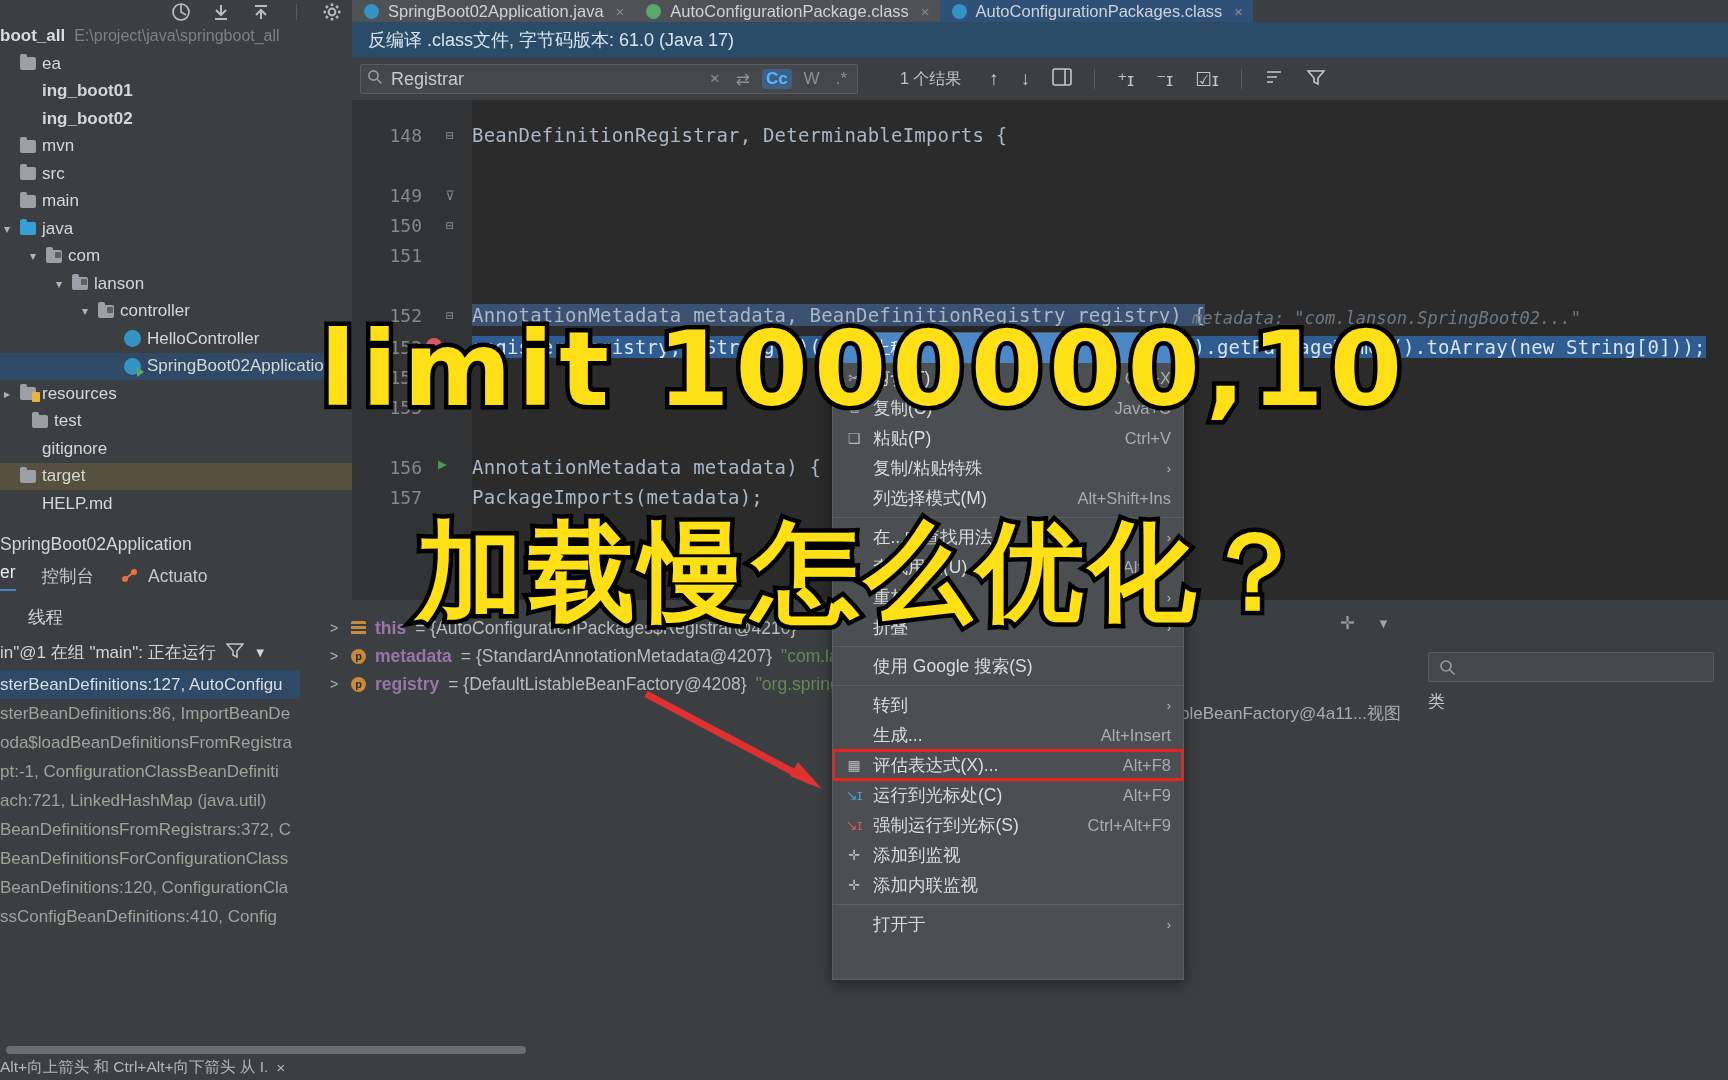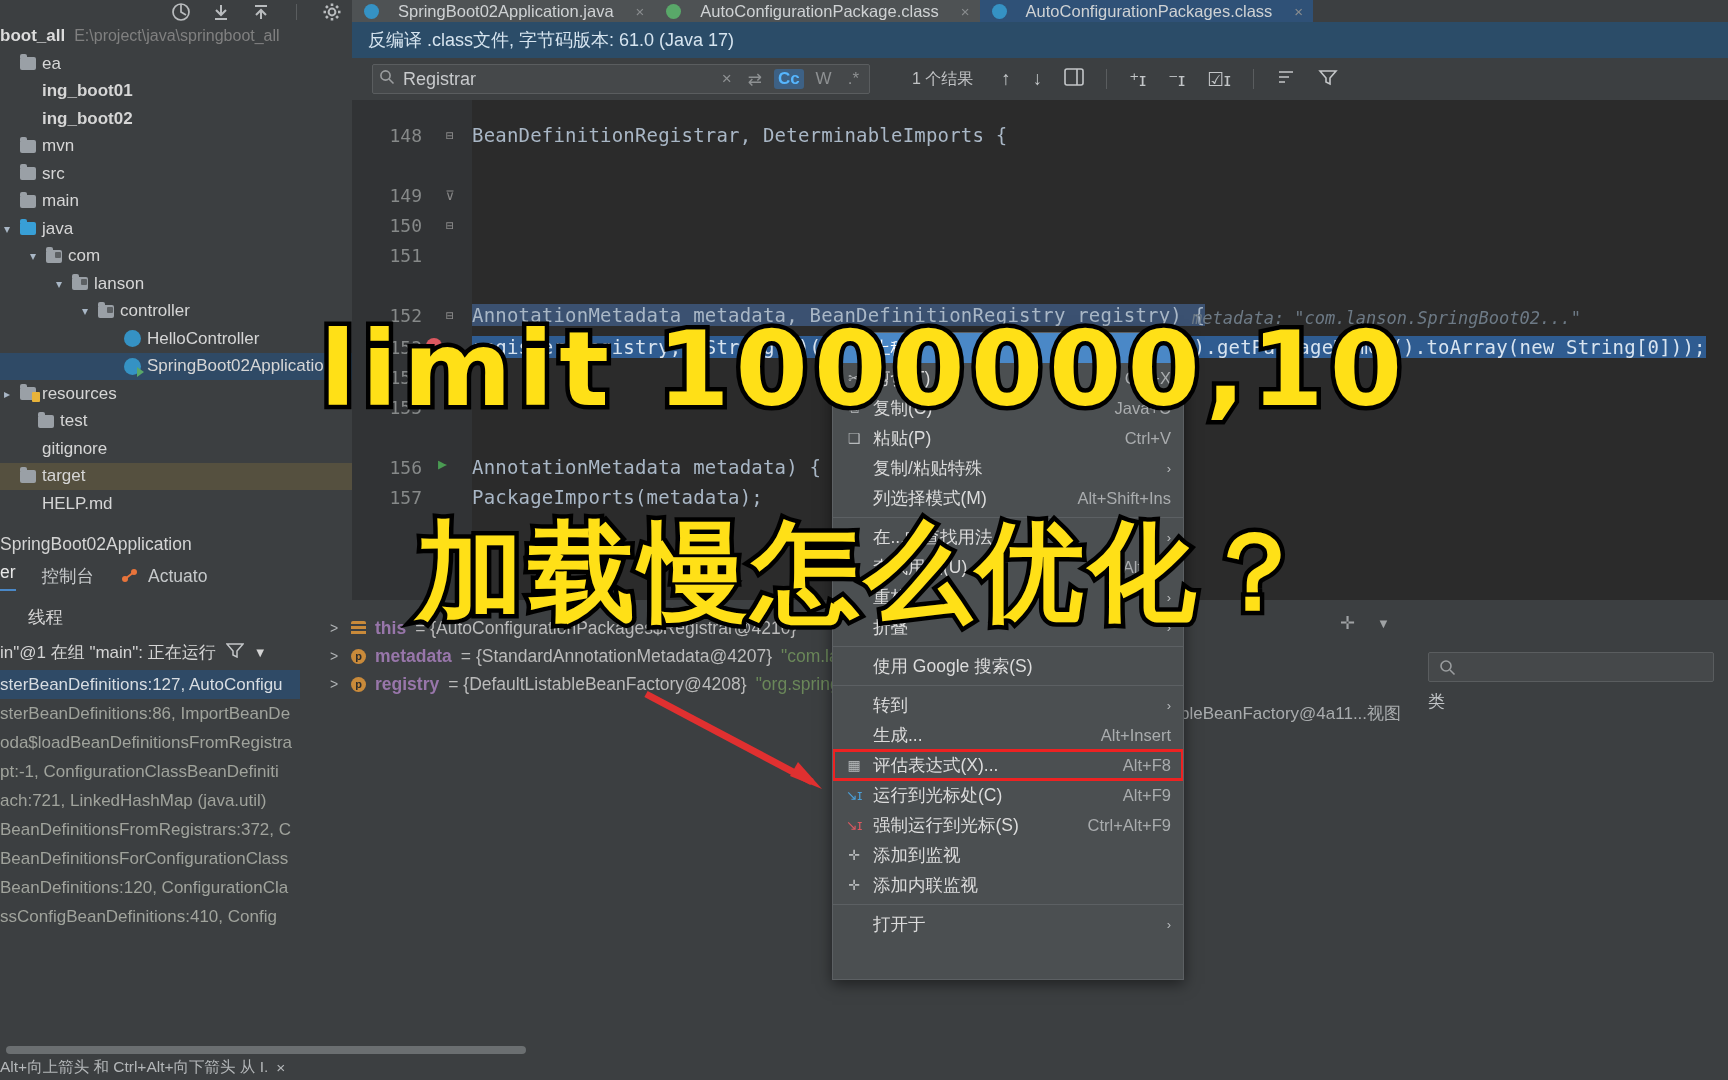--- a/index.html
+++ b/index.html
@@ -21,21 +21,21 @@
   .tb-ic { width: 22px; height: 22px; position: relative; opacity: .85; }
   .tb-sep { width: 1px; height: 16px; background: #5a5d5f; margin: 0 6px; }
 
   
   .tabbar {
     position: absolute; left: 352px; top: 0; width: 1376px; height: 22px;
     background: #3c3f41;
     display: flex; align-items: flex-start;
   }
   .tab {
-    height: 22px; display: flex; align-items: center; gap: 19px;
+    height: 22px; display: flex; align-items: center; gap: 9px;
     padding: 0 10px 0 12px; font-size: 16.5px; color: #cfd2d4;
     white-space: nowrap; position: relative;
   }
   .tab.active { background: #4e5254; }
   .tab.sel { background: #2f5177; }
   .tab .tab-ic { width: 15px; height: 15px; border-radius: 50%; flex: none; }
   .tab .tab-x { color: #8a8d8f; font-size: 15px; margin-left: 3px; }
 
   
   .project-panel {
@@ -91,21 +91,21 @@
     background: #2b4c68; color: #d6e4ef; font-size: 18px;
     display: flex; align-items: center; padding-left: 16px;
   }
 
   
   .searchbar {
     position: absolute; left: 352px; top: 58px; width: 1376px; height: 42px;
     background: #3c3f41; display: flex; align-items: center;
   }
   .search-field {
-    width: 498px; height: 30px; margin-left: 20px;
+    width: 498px; height: 30px; margin-left: 8px;
     background: #45484a; border: 1px solid #5a5d5f; border-radius: 2px;
     display: flex; align-items: center; padding: 0 6px; gap: 8px;
   }
   .search-field .magn { color: #9a9d9f; font-size: 16px; }
   .search-text { flex: 1; font-size: 18px; color: #c8cacc; }
   .sf-btn { color: #8e9193; font-size: 17px; padding: 0 4px; cursor: default; }
   .sf-btn.on { background: #3d6185; color: #56b6ff; border-radius: 3px; font-weight: bold; }
   .result-count { margin-left: 42px; font-size: 16px; color: #c0c2c4; }
   .nav-icons { display: flex; align-items: center; gap: 22px; margin-left: 28px; color: #c3c6c8; font-size: 19px; }
   .vsep { width: 1px; height: 20px; background: #5a5d5f; }
@@ -381,21 +381,21 @@
         <div class="tree-row selected" style="padding-left: 104px;">
           <span class="chev blank">▸</span>
           <span class="cls-ic run"></span>
           <span>SpringBoot02Application</span>
         </div>
         <div class="tree-row" style="padding-left: 0px;">
           <span class="chev">▸</span>
           <span class="folder res"></span>
           <span>resources</span>
         </div>
-        <div class="tree-row" style="padding-left: 18px;">
+        <div class="tree-row" style="padding-left: 12px;">
           <span class="chev blank">▸</span>
           <span class="folder"></span>
           <span>test</span>
         </div>
         <div class="tree-row">
           <span class="chev blank">▸</span>
           <span class="file-dot"></span>
           <span>gitignore</span>
         </div>
         <div class="tree-row target">

